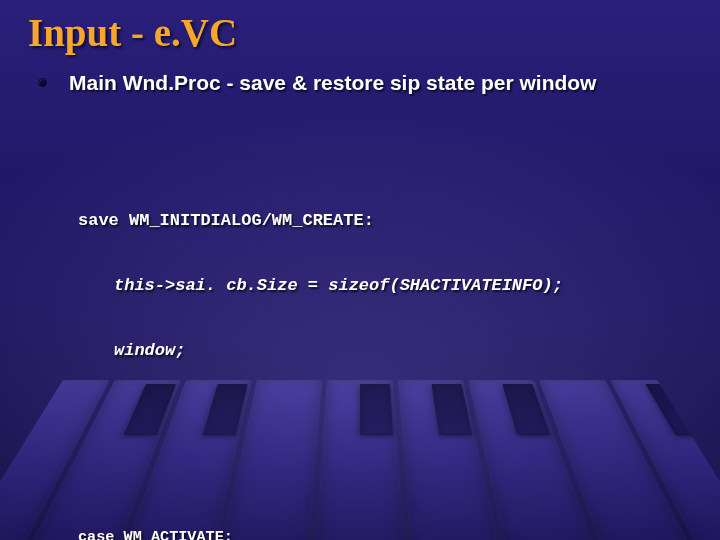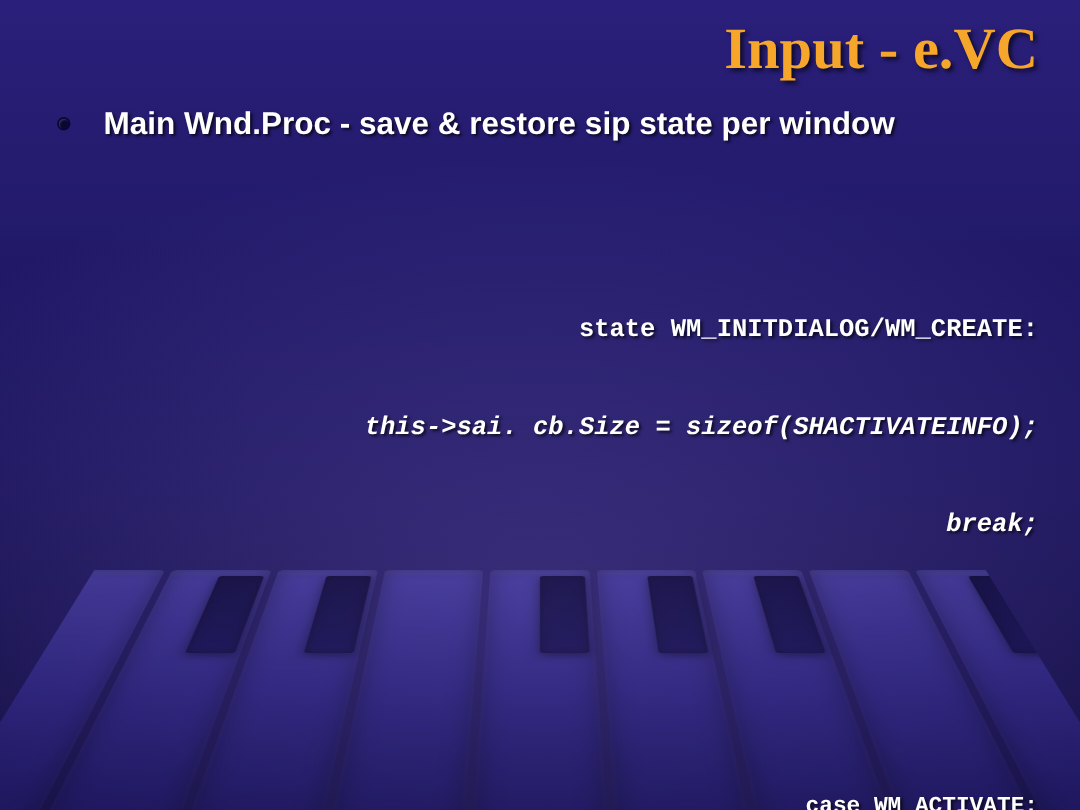--- a/index.html
+++ b/index.html
@@ -53,21 +53,20 @@
     box-shadow: 0 4px 10px rgba(0,0,0,0.55), inset 0 0 8px rgba(0,0,0,0.6);
   }
   .keys .slot.empty .black-key { visibility: hidden; }
 
   .slide {
     position: relative;
     z-index: 2;
     width: 720px;
     height: 540px;
     padding: 10px 28px 32px 28px;
-    text-align: right;
   }
   .title {
     font-family: "Times New Roman", Times, serif;
     font-weight: 700;
     font-size: 39px;
     color: #f6a62a;
     text-shadow: 2px 2px 3px rgba(0,0,0,0.65);
     margin-bottom: 16px;
   }
   .body {
@@ -172,23 +171,23 @@
   <div class="body">
 
     <div class="row1">
       <div class="bullet"></div>
       <div class="subhead">Main Wnd.Proc - save &amp; restore sip state per window</div>
     </div>
 
     <div class="code-area">
 
       <div class="code-block">
-        <div>state WM_INITDIALOG/WM_CREATE:</div>
+        <div>save WM_INITDIALOG/WM_CREATE:</div>
         <div class="indent1">this-&gt;sai. cb.Size = sizeof(SHACTIVATEINFO);</div>
-        <div class="indent1">break;</div>
+        <div class="indent1">window;</div>
       </div>
 
       <div class="code-block small">
         <div>case WM_ACTIVATE:</div>
         
         
         
       </div>
 
       

